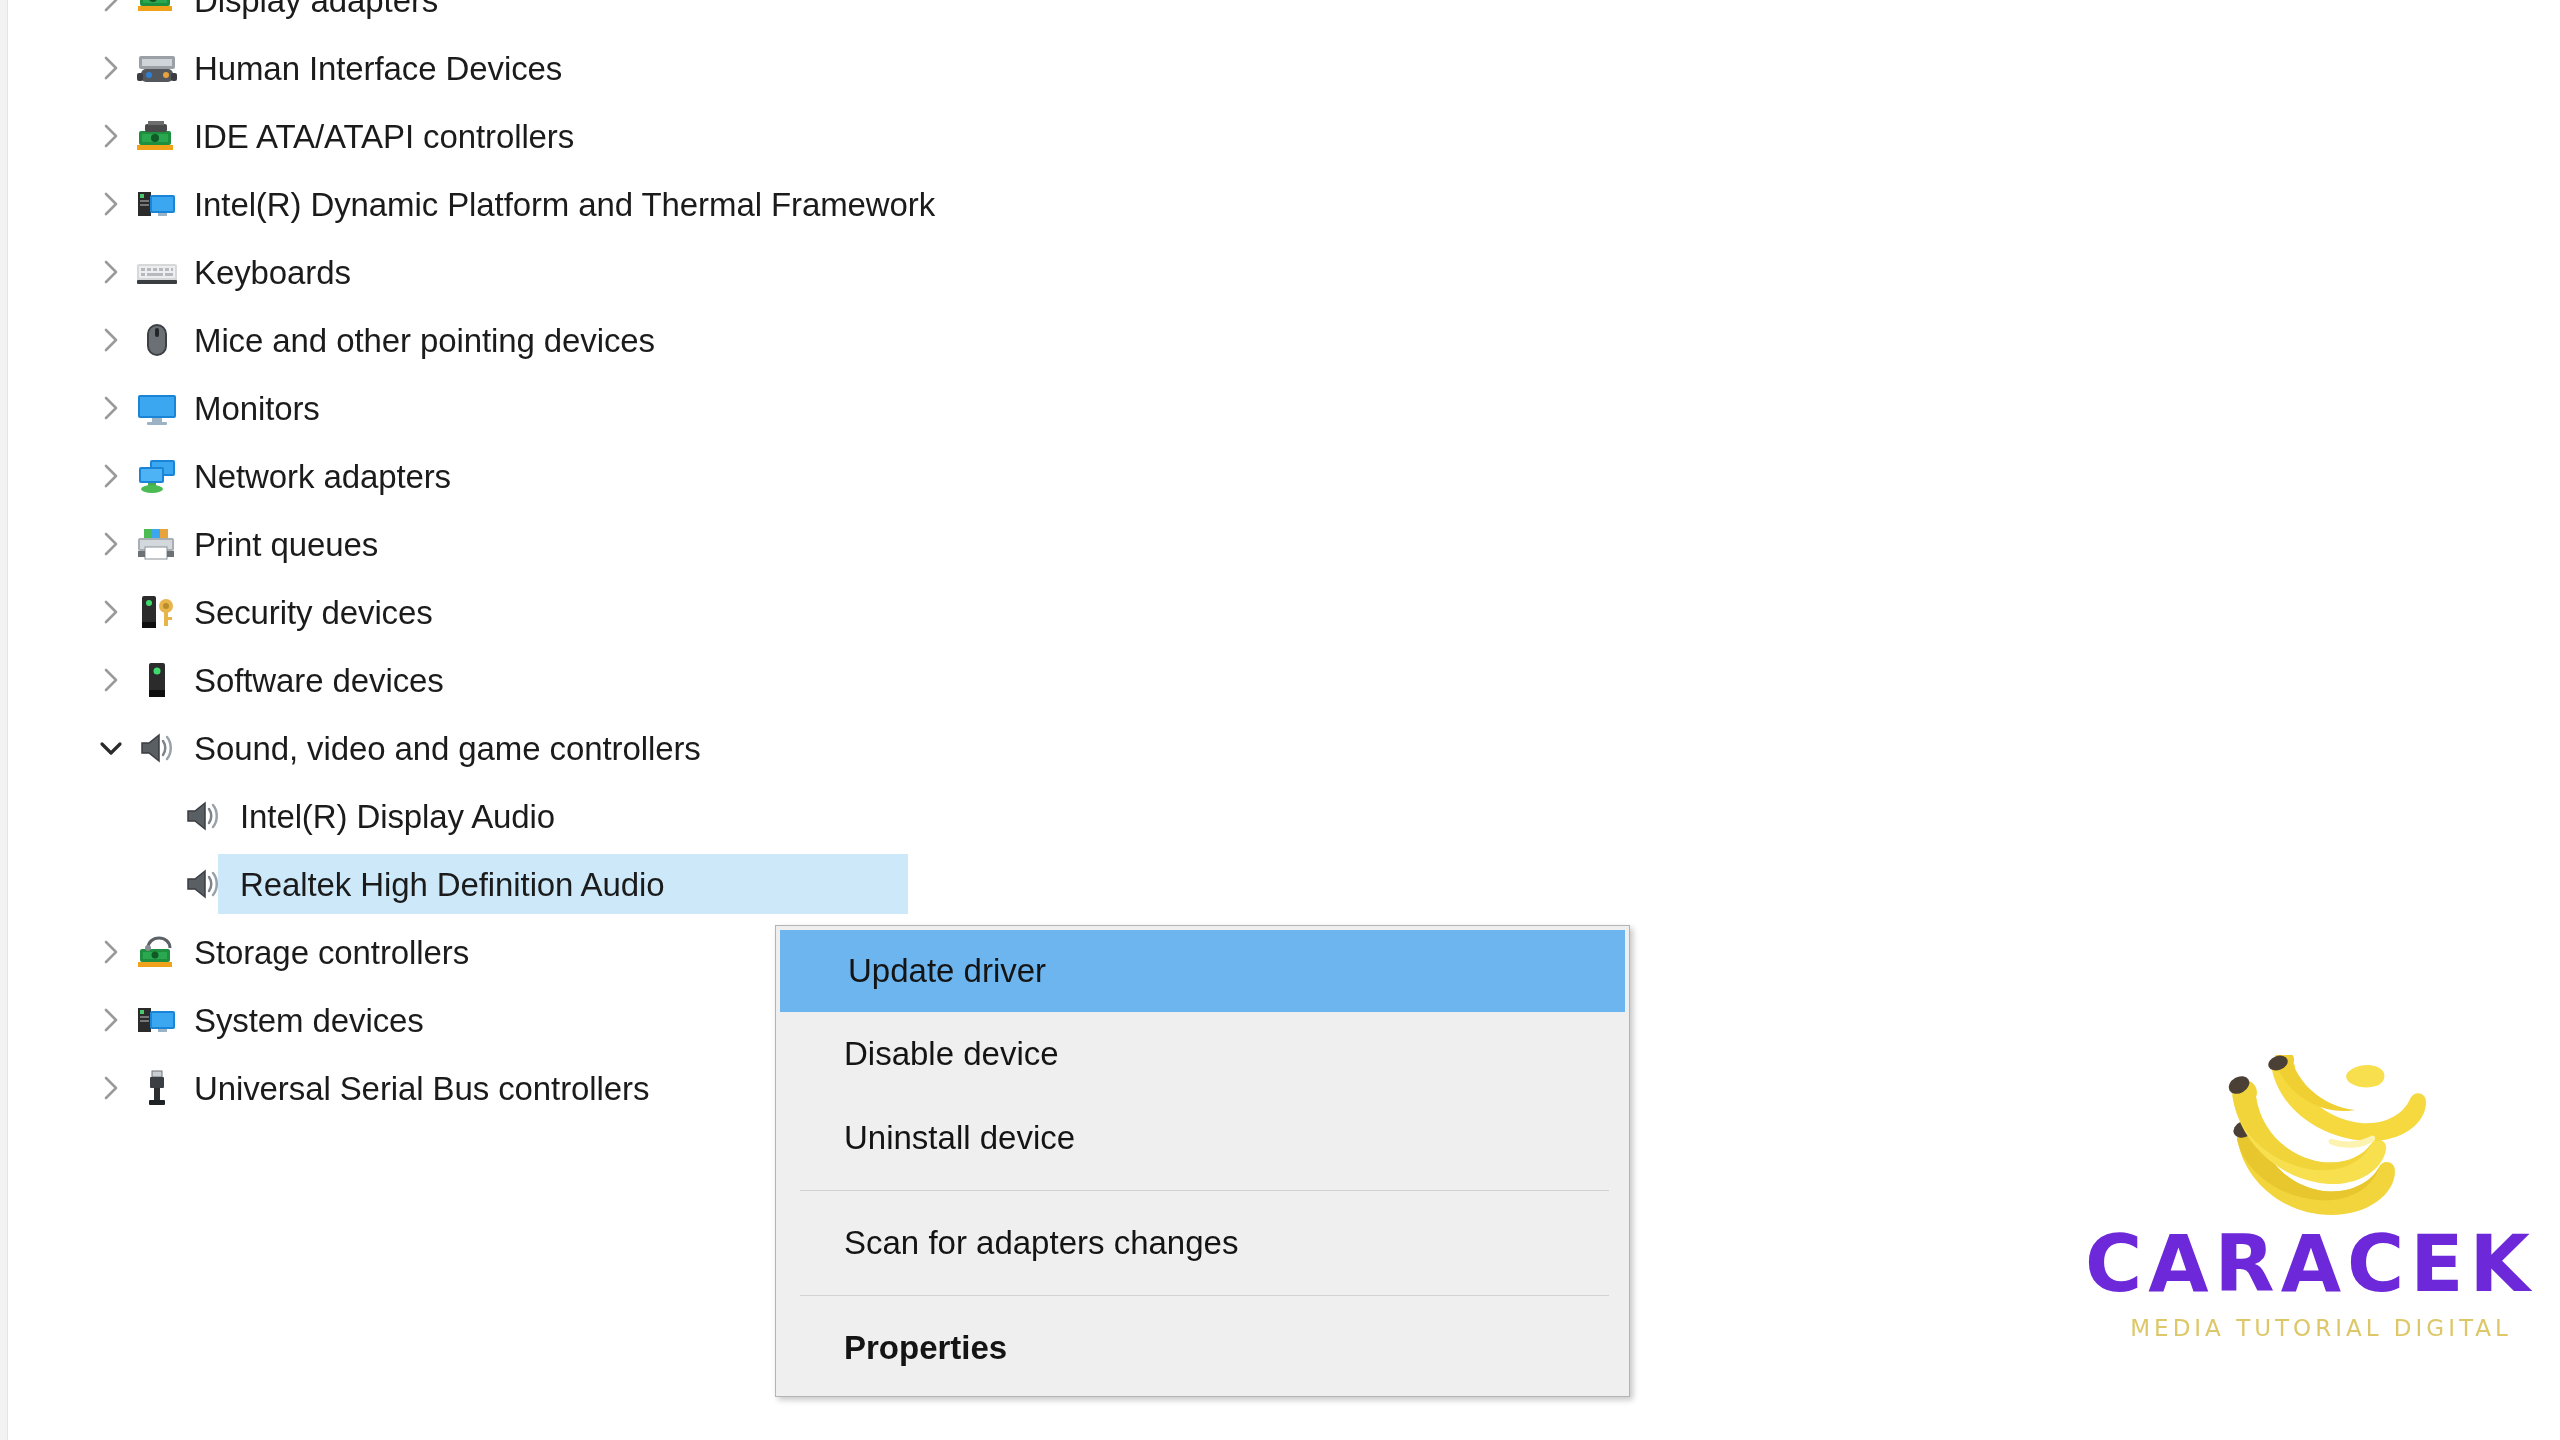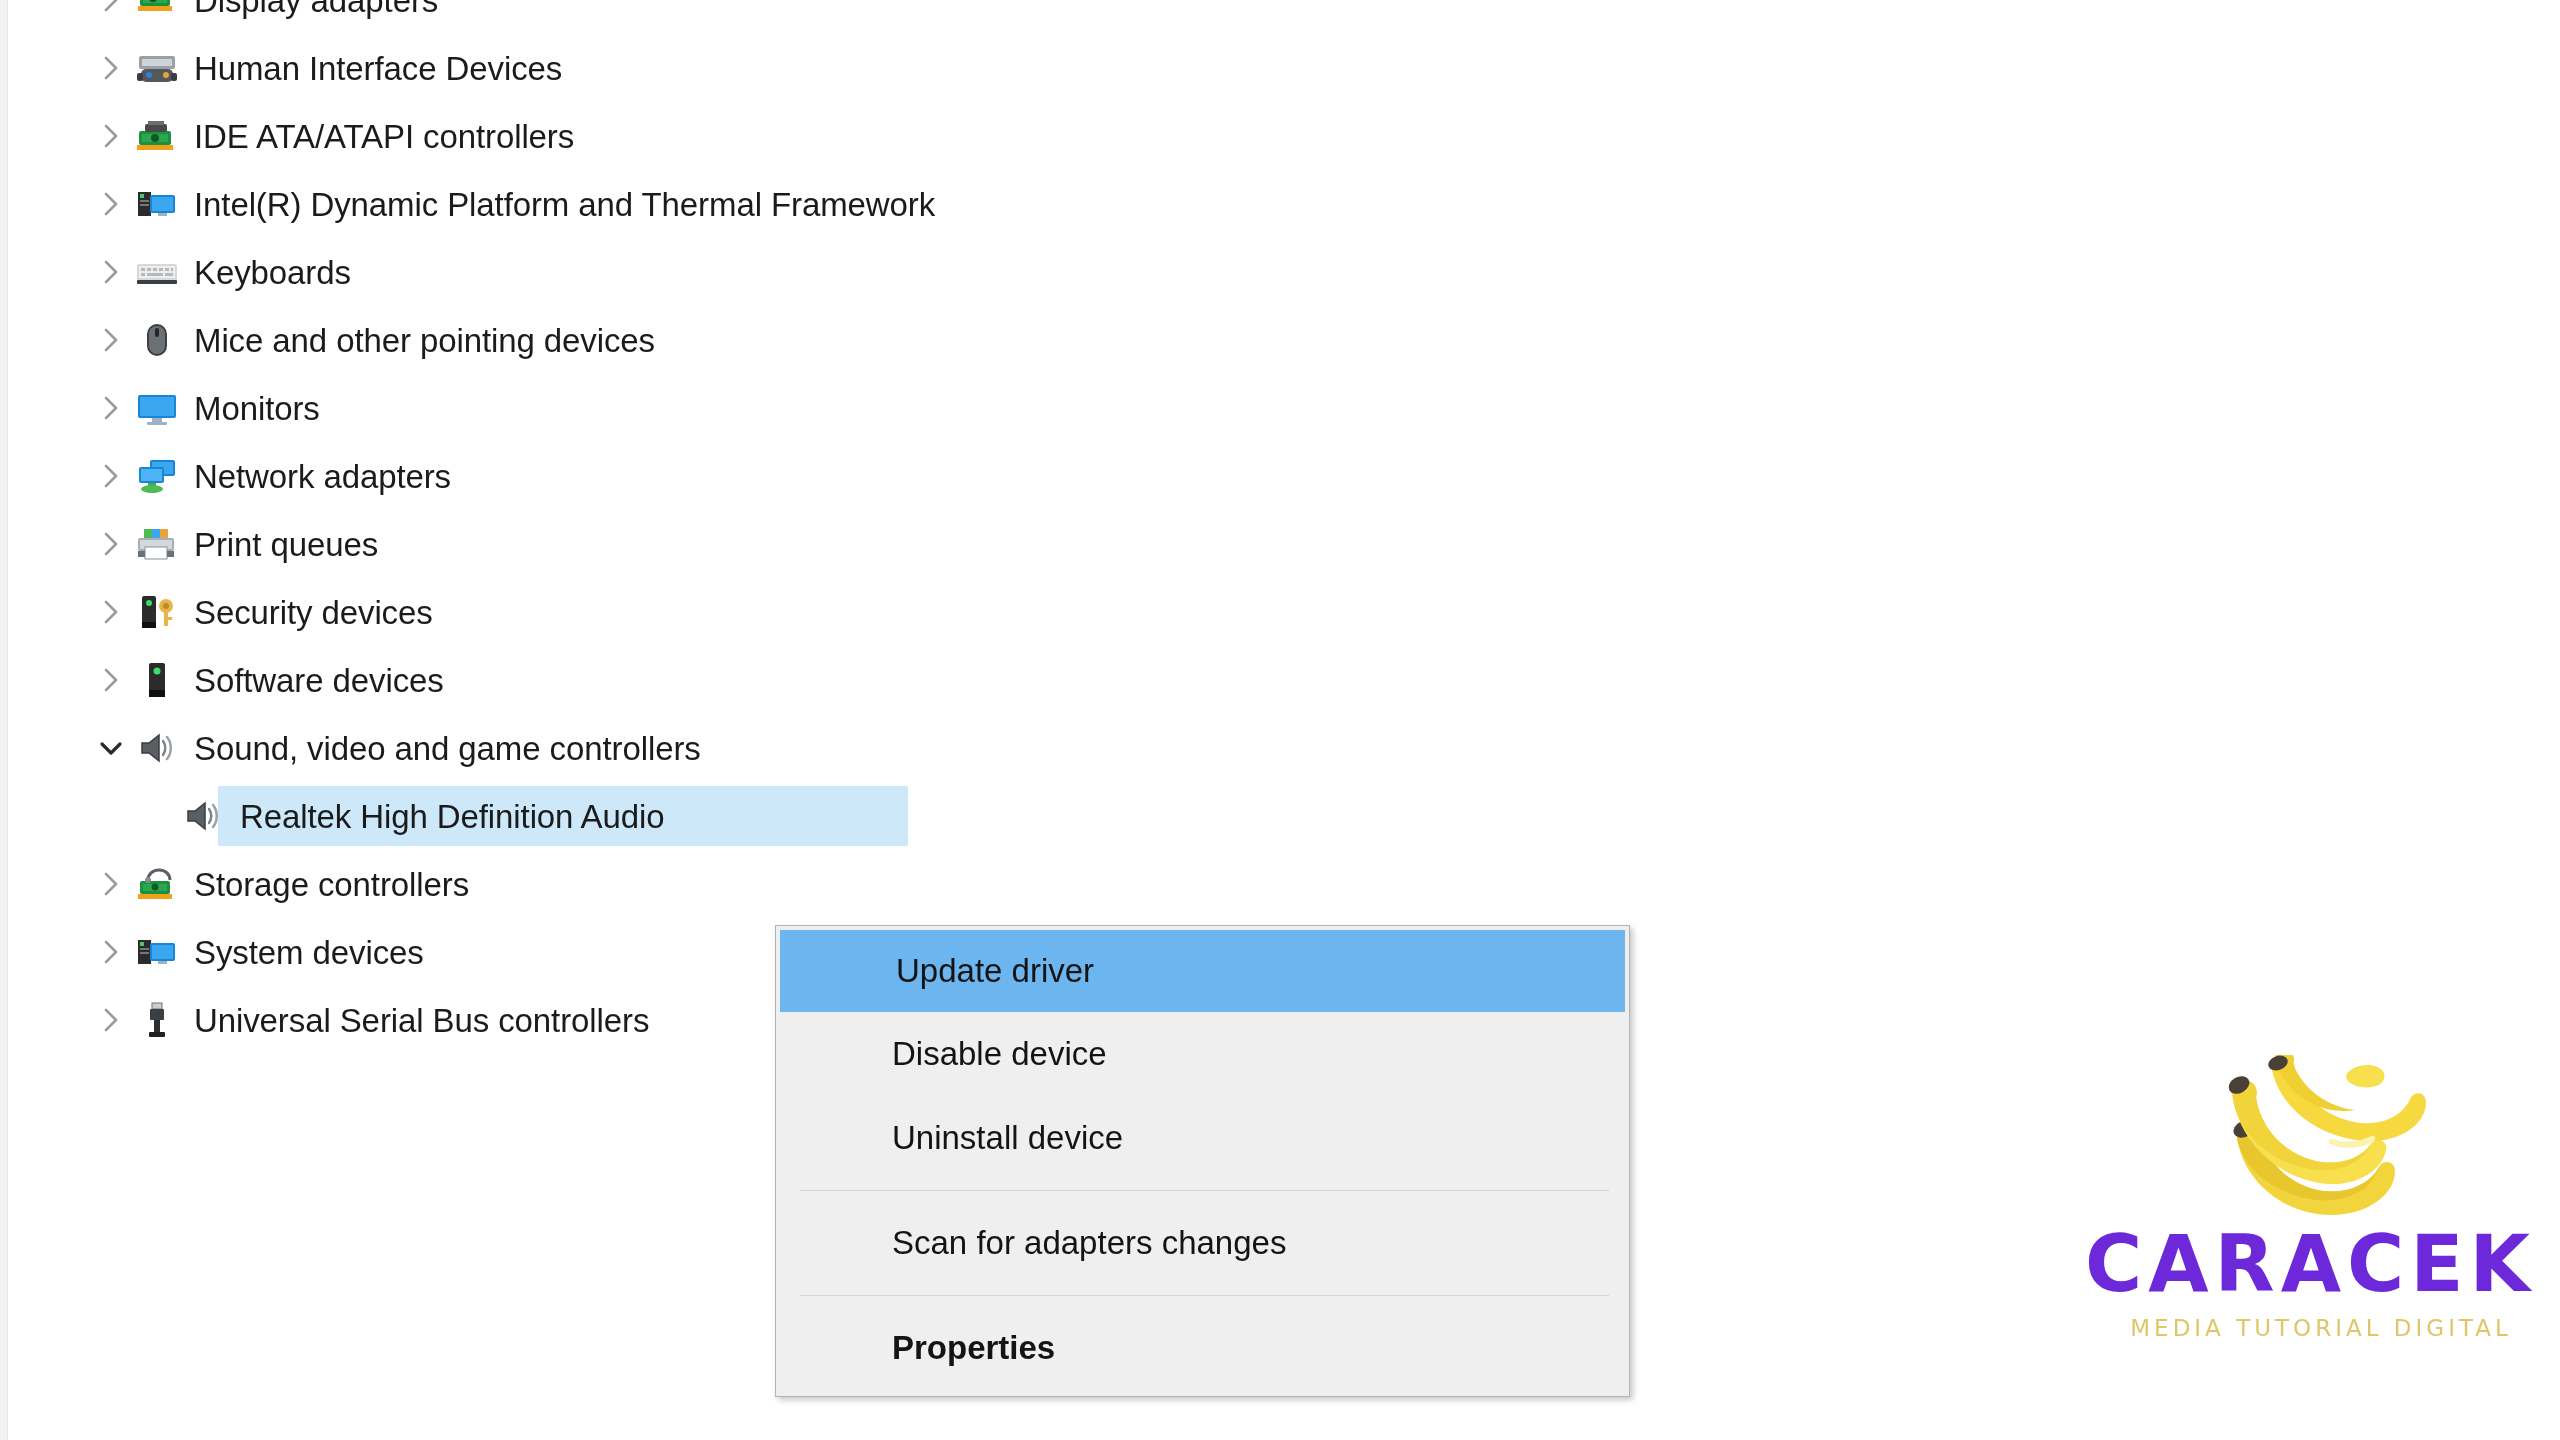--- a/index.html
+++ b/index.html
@@ -108,21 +108,21 @@
     border: 1px solid #b4b4b4;
     box-shadow: 3px 3px 6px rgba(0,0,0,0.22);
     z-index: 40;
     padding: 4px 0 6px 0;
     box-sizing: border-box;
   }
   .mi {
     height: 84px;
     display: flex;
     align-items: center;
-    padding-left: 116px;
+    padding-left: 68px;
     font-size: 33px;
     color: #141414;
     box-sizing: border-box;
     white-space: nowrap;
   }
   .mi.highlight {
     background: #6cb5ef;
     margin: 0 4px;
     height: 82px;
   }
@@ -394,20 +394,36 @@
         </span>
         <span class="ico">
           <svg width="42" height="42" viewBox="0 0 42 42">
             <path d="M6 16h7l10-8v26l-10-8H6z" fill="#5a5f64"></path>
             <path d="M6 16h7l10-8v26l-10-8H6z" fill="none" stroke="#3a3e42" stroke-width="1.5"></path>
             <path d="M27 14c3 4 3 10 0 14" stroke="#7e848a" stroke-width="2.5" fill="none" stroke-linecap="round"></path>
             <path d="M31 10c5 6 5 16 0 22" stroke="#9aa1a8" stroke-width="2.5" fill="none" stroke-linecap="round"></path>
           </svg>
         </span>
         <span class="label">Sound, video and game controllers</span>
+      </div>
+      <div class="tree-row leaf child">
+        <span class="chev">
+          <svg width="20" height="26" viewBox="0 0 20 26">
+            <path d="M5 3 L15 13 L5 23" fill="none" stroke="currentColor" stroke-width="2.6" stroke-linecap="round" stroke-linejoin="round"></path>
+          </svg>
+        </span>
+        <span class="ico">
+          <svg width="42" height="42" viewBox="0 0 42 42">
+            <path d="M6 16h7l10-8v26l-10-8H6z" fill="#5a5f64"></path>
+            <path d="M6 16h7l10-8v26l-10-8H6z" fill="none" stroke="#3a3e42" stroke-width="1.5"></path>
+            <path d="M27 14c3 4 3 10 0 14" stroke="#7e848a" stroke-width="2.5" fill="none" stroke-linecap="round"></path>
+            <path d="M31 10c5 6 5 16 0 22" stroke="#9aa1a8" stroke-width="2.5" fill="none" stroke-linecap="round"></path>
+          </svg>
+        </span>
+        <span class="label">Intel(R) Display Audio</span>
       </div>
       <div class="tree-row leaf child selected">
         <div class="row-hl"></div>
         <span class="chev">
           <svg width="20" height="26" viewBox="0 0 20 26">
             <path d="M5 3 L15 13 L5 23" fill="none" stroke="currentColor" stroke-width="2.6" stroke-linecap="round" stroke-linejoin="round"></path>
           </svg>
         </span>
         <span class="ico">
           <svg width="42" height="42" viewBox="0 0 42 42">

